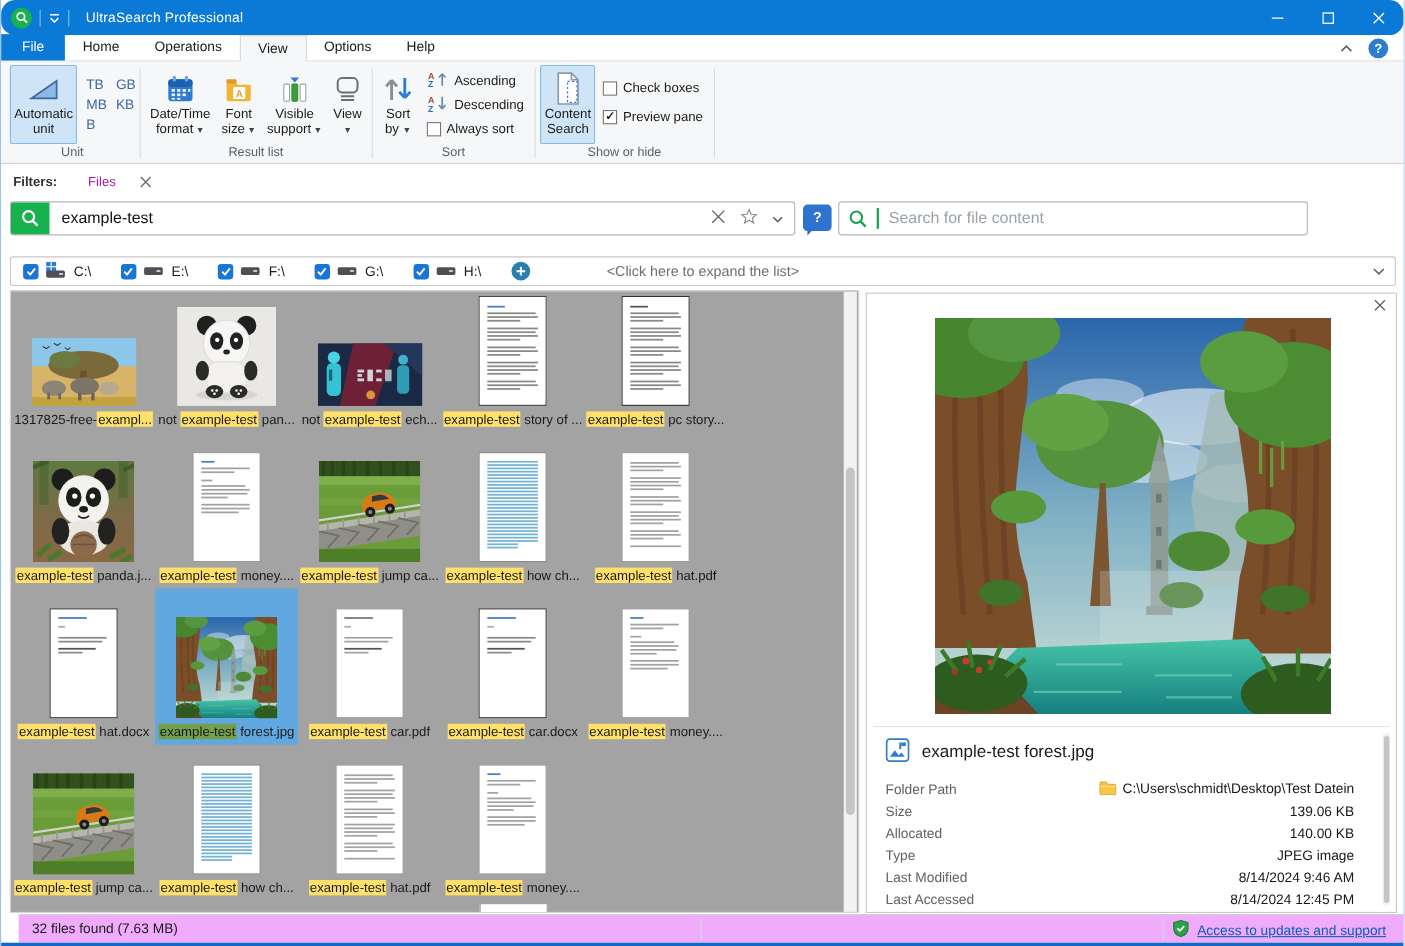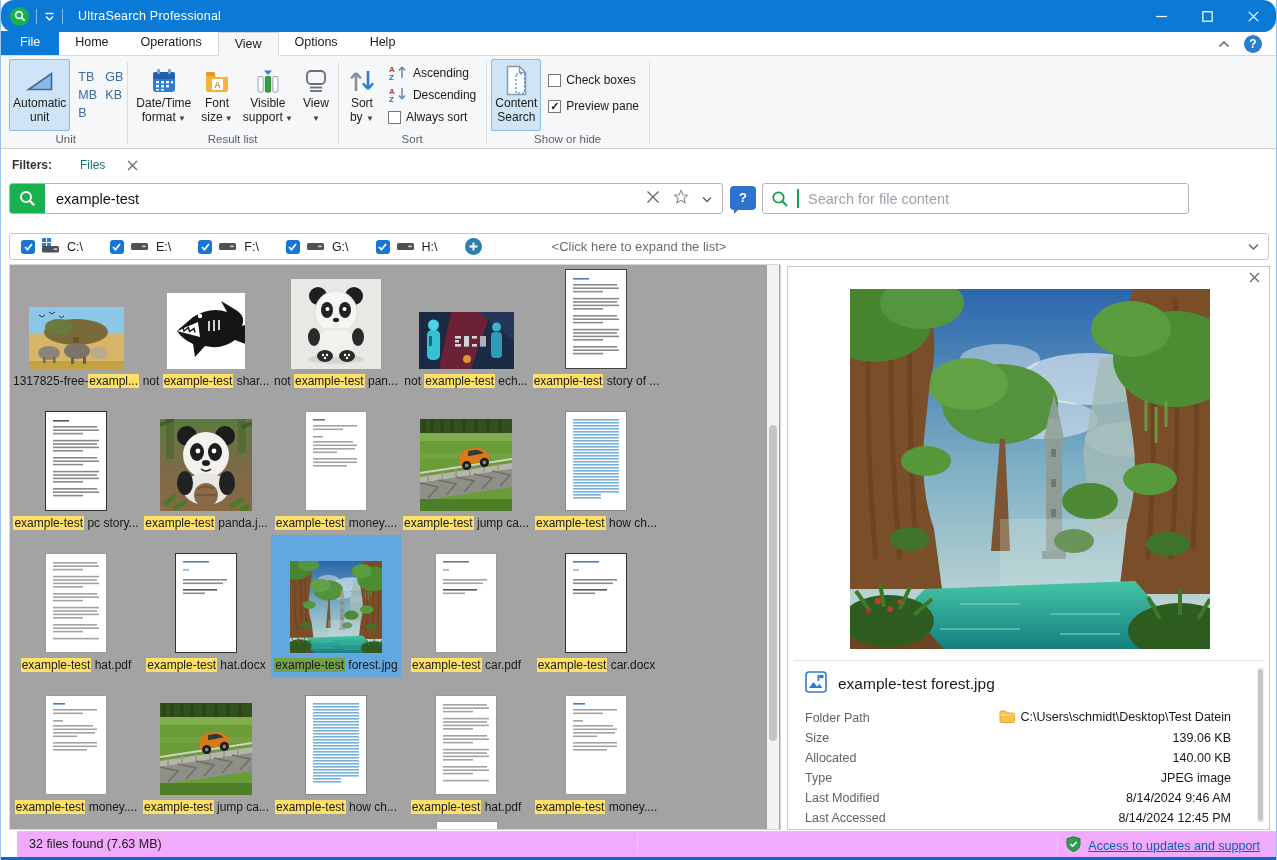--- a/index.html
+++ b/index.html
@@ -37,21 +37,21 @@
   .unit-letters { width:50px; display:flex; flex-wrap:wrap; column-gap:10px; row-gap:4px; align-content:center; padding-left:6px; color:#3d6a9e; font-size:12.5px; }
   .unit-letters span { width:17px; }
   .smallcol { display:flex; flex-direction:column; justify-content:flex-start; padding-top:3px; }
   .smallbtn { display:flex; align-items:center; gap:5px; height:22px; padding:0 5px; border-radius:2px; }
   .cb { width:13px; height:13px; border:1px solid #767676; background:#fff; display:inline-flex; align-items:center; justify-content:center; font-size:11px; font-weight:bold; color:#1a1a1a; line-height:11px; }
   .showhide .smallbtn { height:26px; }
 
   
   .filtersrow { position:absolute; left:0; top:150px; width:100%; height:30px; display:flex; align-items:center; padding-left:11px; background:#fff; }
   .filters-label { font-weight:bold; color:#333; }
-  .files-tab { color:#0f766e; margin-left:28px; }
+  .files-tab { color:#a21caf; margin-left:28px; }
   .filters-close { margin-left:22px; display:flex; }
 
   
   .search-box { position:absolute; left:8px; top:183px; width:714px; height:31px; border:1px solid #b4b5b6; border-radius:3px; background:#fff; display:flex; align-items:center; }
   .search-go { width:35px; height:29px; background:#17b14e; border-radius:2px 0 0 2px; display:flex; align-items:center; justify-content:center; }
   .search-text { flex:1; padding-left:11px; font-size:14.5px; color:#111; white-space:nowrap; overflow:hidden; }
   .sb-icons { display:flex; align-items:center; gap:13px; padding-right:10px; }
   .helpbtn { position:absolute; left:729px; top:186px; width:26px; height:24px; background:#2e73cf; border-radius:4px; color:#fff; font-weight:bold; font-size:13px; text-align:center; line-height:24px; }
   .helpbtn::after { content:""; position:absolute; left:4px; bottom:-4px; border:4px solid transparent; border-top-color:#2e73cf; border-left-color:#2e73cf; }
   .content-box { position:absolute; left:761px; top:183px; width:427px; height:31px; border:1px solid #b4b5b6; border-radius:3px; background:#fff; display:flex; align-items:center; }
@@ -453,33 +453,20 @@
               <ellipse cx="20" cy="46" rx="11" ry="7" fill="#8a8578"></ellipse>
               <ellipse cx="48" cy="44" rx="13" ry="8" fill="#7c7468"></ellipse>
               <ellipse cx="70" cy="46" rx="9" ry="6" fill="#b5a98e"></ellipse>
               <rect x="14" y="50" width="2.5" height="6" fill="#6f6a5e"></rect>
               <rect x="24" y="50" width="2.5" height="6" fill="#6f6a5e"></rect>
               <rect x="42" y="50" width="3" height="7" fill="#6a6258"></rect>
               <rect x="54" y="50" width="3" height="7" fill="#6a6258"></rect>
             </svg>
           </div>
           <div class="tlabel"><span>1317825-free-</span><span class="hl">exampl...</span><span></span></div>
-        </div>
-        <div class="cell">
-          <div class="thumb">
-            <svg width="78" height="76" viewBox="0 0 78 76">
-              <rect width="78" height="76" fill="#fff"></rect>
-              <path d="M10 38 L26 24 Q44 13 60 19 L54 8 L69 17 Q79 23 75 33 L88 29 L78 41 L84 53 L68 47 Q55 57 38 53 L28 64 L26 51 Q15 46 10 38 Z" fill="#151515"></path>
-              <path d="M10 38 L31 29 L33 44 Z" fill="#fff"></path>
-              <path d="M12 37 l4 -3 l1 4 l4.5 -3.5 l1 4 l4.5 -3 l1 4" stroke="#151515" stroke-width="1.4" fill="none"></path>
-              <circle cx="33" cy="23" r="2.2" fill="#fff"></circle>
-              <path d="M42 28 v10 M47 27 v11 M52 27 v10" stroke="#fff" stroke-width="1.6"></path>
-            </svg>
-          </div>
-          <div class="tlabel"><span>not </span><span class="hl">example-test</span><span> shar...</span></div>
         </div>
         <div class="cell">
           <div class="thumb">
             <svg width="90" height="90" viewBox="0 0 90 90">
               <rect width="90" height="90" fill="#eae8e5"></rect>
               <ellipse cx="45" cy="80" rx="28" ry="5" fill="#d8d5d1"></ellipse>
               <circle cx="27" cy="17" r="9" fill="#1f1f1f"></circle>
               <circle cx="63" cy="17" r="9" fill="#1f1f1f"></circle>
               <circle cx="45" cy="33" r="21" fill="#f7f6f4" stroke="#ddd"></circle>
               <ellipse cx="36" cy="31" rx="6" ry="8" fill="#222"></ellipse>

